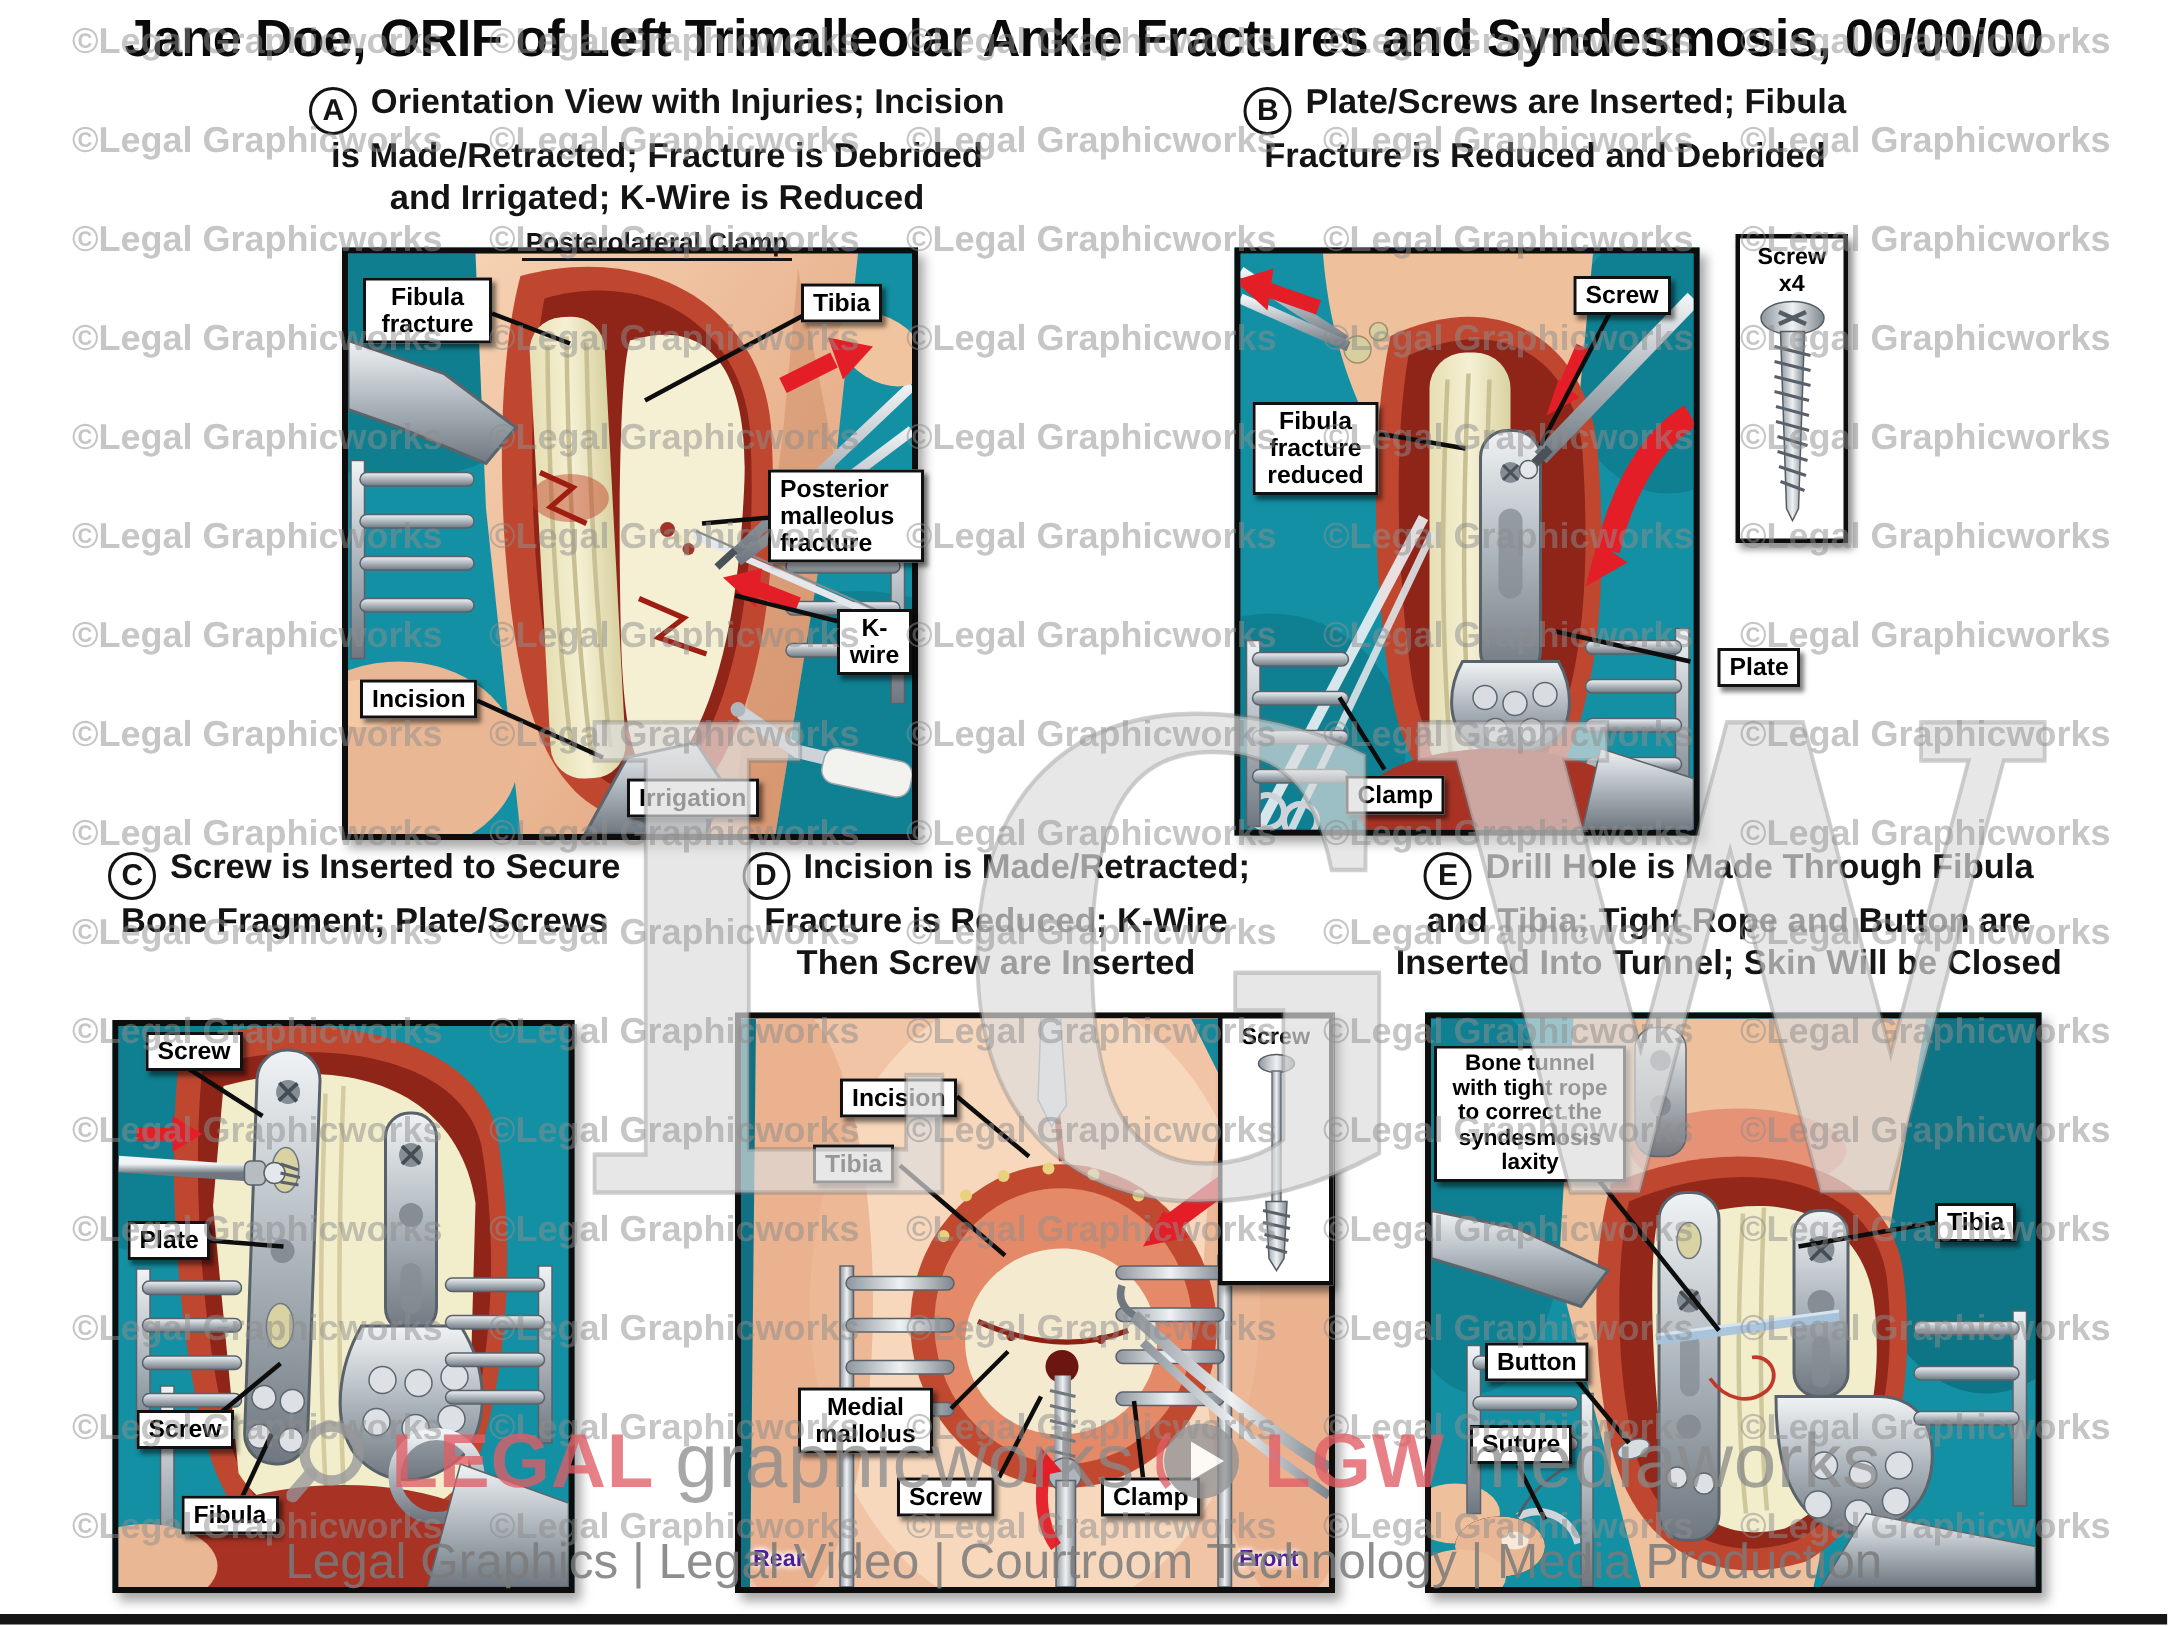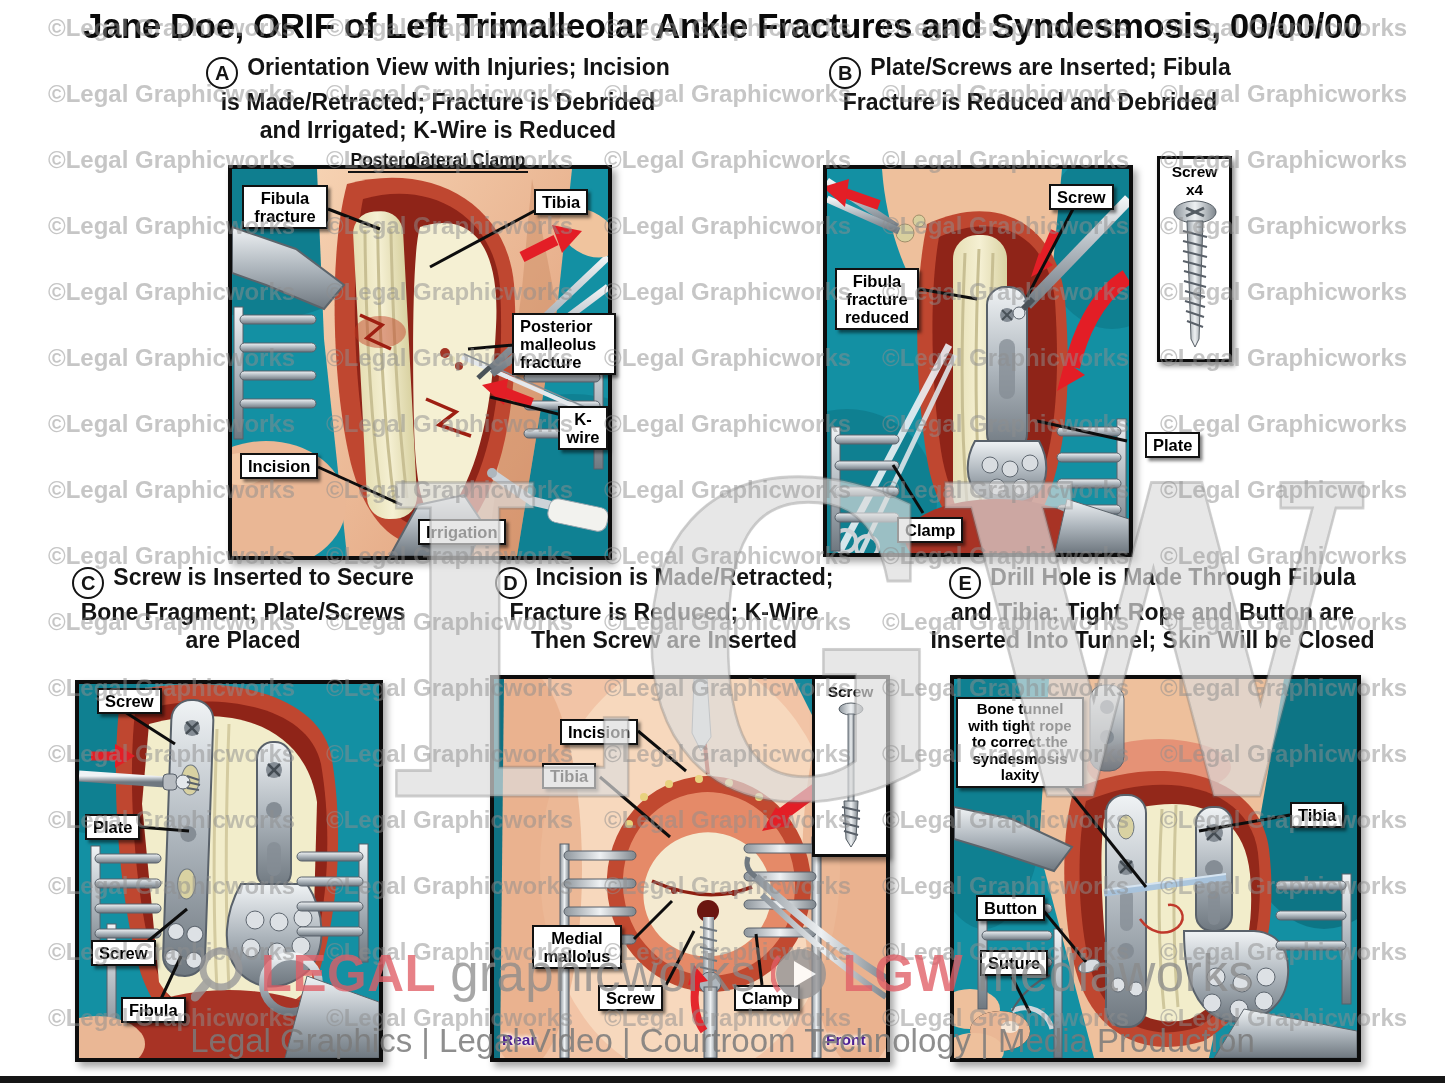--- a/index.html
+++ b/index.html
@@ -58,21 +58,20 @@
   </div>
 
   <div class="heading" style="left:805px;top:54px;width:450px;">
     <div><span class="badge">B</span><span>Plate/Screws are Inserted; Fibula</span></div>
     <div>Fracture is Reduced and Debrided</div>
   </div>
 
   <div class="heading" style="left:38px;top:564px;width:410px;">
     <div><span class="badge">C</span><span>Screw is Inserted to Secure</span></div>
     <div>Bone Fragment; Plate/Screws</div>
-    <div>are Placed</div>
   </div>
 
   <div class="heading" style="left:468px;top:564px;width:392px;">
     <div><span class="badge">D</span><span>Incision is Made/Retracted;</span></div>
     <div>Fracture is Reduced; K-Wire</div>
     <div>Then Screw are Inserted</div>
   </div>
 
   <div class="heading" style="left:900px;top:564px;width:505px;">
     <div><span class="badge">E</span><span>Drill Hole is Made Through Fibula</span></div>
@@ -536,21 +535,21 @@
         <rect x="322" y="262" width="70" height="9" rx="4.5"></rect>
       </g>
       <path d="M290,330 L403,352 L403,379 L260,379 Z" fill="url(#eM)" stroke="#5c646b"></path>
       <line class="ldr" x1="112" y1="108" x2="192" y2="208"></line>
       <line class="ldr" x1="336" y1="136" x2="245" y2="152"></line>
       <line class="ldr" x1="88" y1="230" x2="132" y2="283"></line>
       <line class="ldr" x1="58" y1="298" x2="76" y2="334"></line>
     </svg>
     <div class="lbl small" style="left:2px;top:18px;width:112px;">Bone tunnel with tight rope to correct the syndesmosis laxity</div>
     <div class="lbl" style="left:336px;top:123px;">Tibia</div>
-    <div class="lbl" style="left:22px;top:216px;">Button</div>
+    <div class="lbl" style="left:36px;top:216px;">Button</div>
     <div class="lbl" style="left:26px;top:271px;">Suture</div>
   </div>
 
   <div class="wm-big">LGW</div>
 
   <div class="wm-tiles">
       <span style="left: 48px; top: 14px;">©Legal Graphicworks</span>
       <span style="left: 326px; top: 14px;">©Legal Graphicworks</span>
       <span style="left: 604px; top: 14px;">©Legal Graphicworks</span>
       <span style="left: 882px; top: 14px;">©Legal Graphicworks</span>

